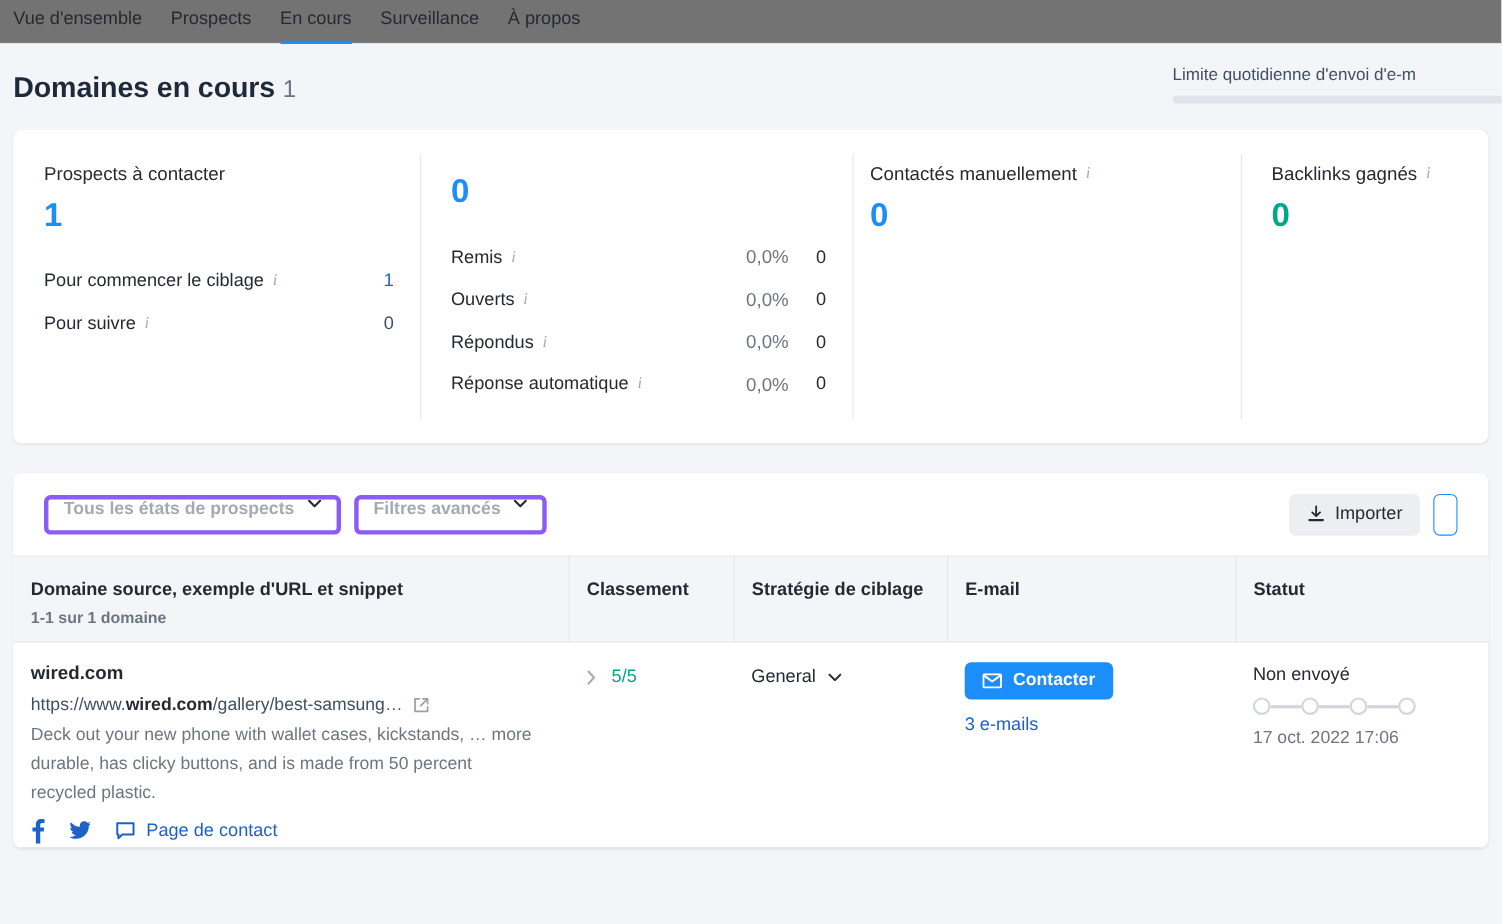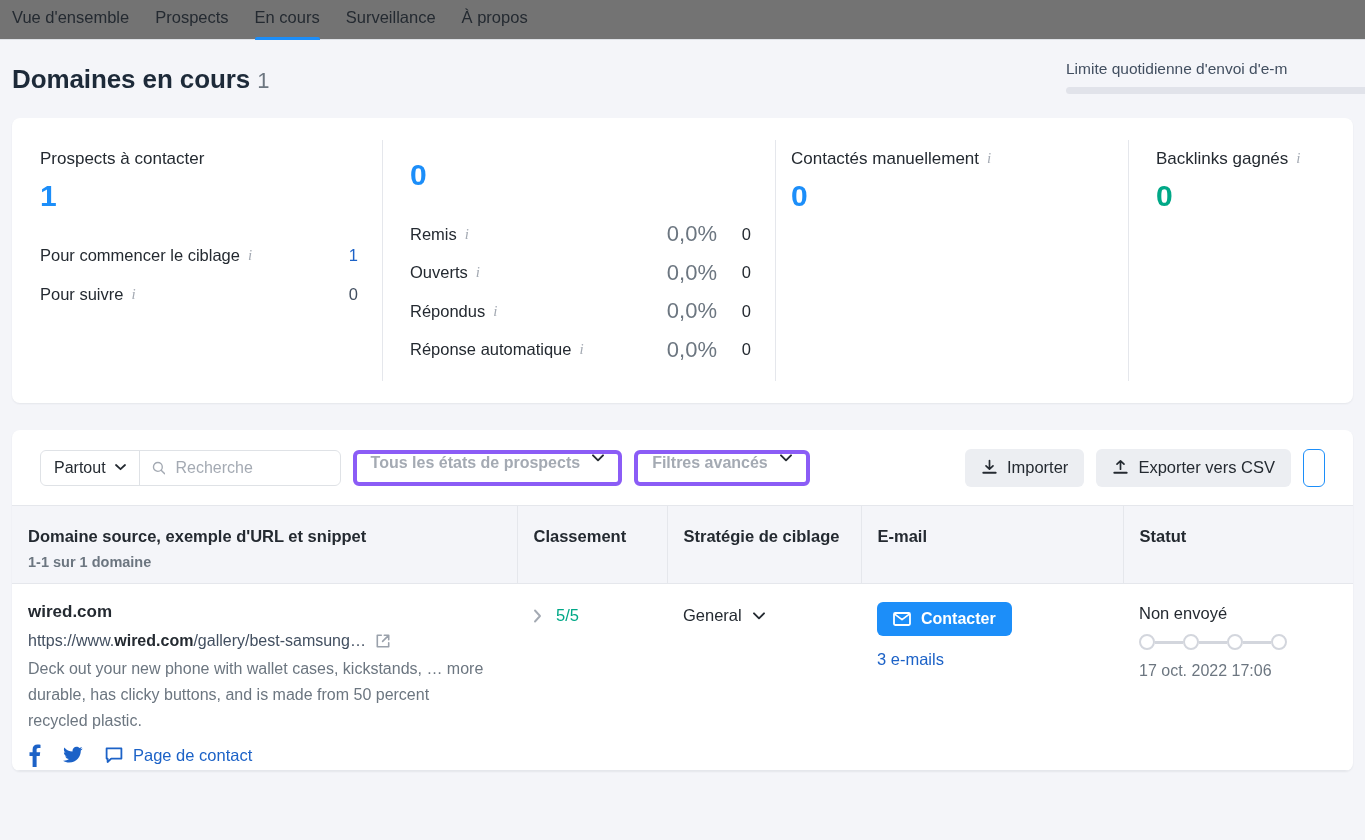--- a/index.html
+++ b/index.html
@@ -137,21 +137,21 @@
   .stat-row .rl {
     display: flex;
     align-items: center;
     gap: 8px;
     flex: 1;
   }
   .stat-row .pct {
     color: #6c7680;
     width: 58px;
     text-align: right;
-    font-size: 22px;
+    font-size: 17px;
   }
   .stat-row .cnt {
     width: 34px;
     text-align: right;
     font-size: 16.5px;
     color: #242a31;
   }
   .stat-row .cnt.link { color: #1c62c7; }
   .stat-row .cnt.muted { color: #424f60; }
 
@@ -487,35 +487,20 @@
       <span>Backlinks gagnés</span>
       <span class="info-i">i</span>
     </div>
     <div class="stat-big green">0</div>
   </div>
 </div>
 
 <div class="card table-card">
 
   <div class="toolbar">
-    <div class="search-group">
-      <div class="scope-select">
-        <span>Partout</span>
-        <svg width="11" height="7" viewBox="0 0 11 7">
-          <path d="M1 1l4.5 4.2L10 1" stroke="#242a31" stroke-width="1.8" fill="none" stroke-linecap="round" stroke-linejoin="round"></path>
-        </svg>
-      </div>
-      <div class="search-wrap">
-        <svg width="16" height="16" viewBox="0 0 16 16">
-          <circle cx="6.8" cy="6.8" r="5.1" stroke="#a4aab3" stroke-width="1.6" fill="none"></circle>
-          <path d="M10.6 10.6L14.6 14.6" stroke="#a4aab3" stroke-width="1.6" stroke-linecap="round"></path>
-        </svg>
-        <input class="search-input" type="text" placeholder="Recherche" style="">
-      </div>
-    </div>
 
     <div class="pill">
       <span>Tous les états de prospects</span>
       <svg width="12" height="8" viewBox="0 0 12 8">
         <path d="M1 1.3l5 5 5-5" stroke="#242a31" stroke-width="1.9" fill="none" stroke-linecap="round" stroke-linejoin="round"></path>
       </svg>
     </div>
 
     <div class="pill">
       <span>Filtres avancés</span>
@@ -527,27 +512,20 @@
     <div class="spacer"></div>
 
     <button class="btn">
       <svg width="17" height="17" viewBox="0 0 17 17">
         <path d="M8.5 1.5v8.4M5 6.8l3.5 3.4 3.5-3.4" stroke="#242a31" stroke-width="1.7" fill="none" stroke-linecap="round" stroke-linejoin="round"></path>
         <path d="M2.3 13.8h12.4" stroke="#242a31" stroke-width="1.9" stroke-linecap="round"></path>
       </svg>
       <span>Importer</span>
     </button>
 
-    <button class="btn">
-      <svg width="17" height="17" viewBox="0 0 17 17">
-        <path d="M8.5 10.2V1.8M5 5.2l3.5-3.4 3.5 3.4" stroke="#242a31" stroke-width="1.7" fill="none" stroke-linecap="round" stroke-linejoin="round"></path>
-        <path d="M2.3 13.8h12.4" stroke="#242a31" stroke-width="1.9" stroke-linecap="round"></path>
-      </svg>
-      <span>Exporter vers CSV</span>
-    </button>
 
     <button class="btn btn-outline-blue"></button>
   </div>
 
   <table>
     <colgroup>
       <col style="width:505px">
       <col style="width:150px">
       <col style="width:194px">
       <col style="width:262px">

